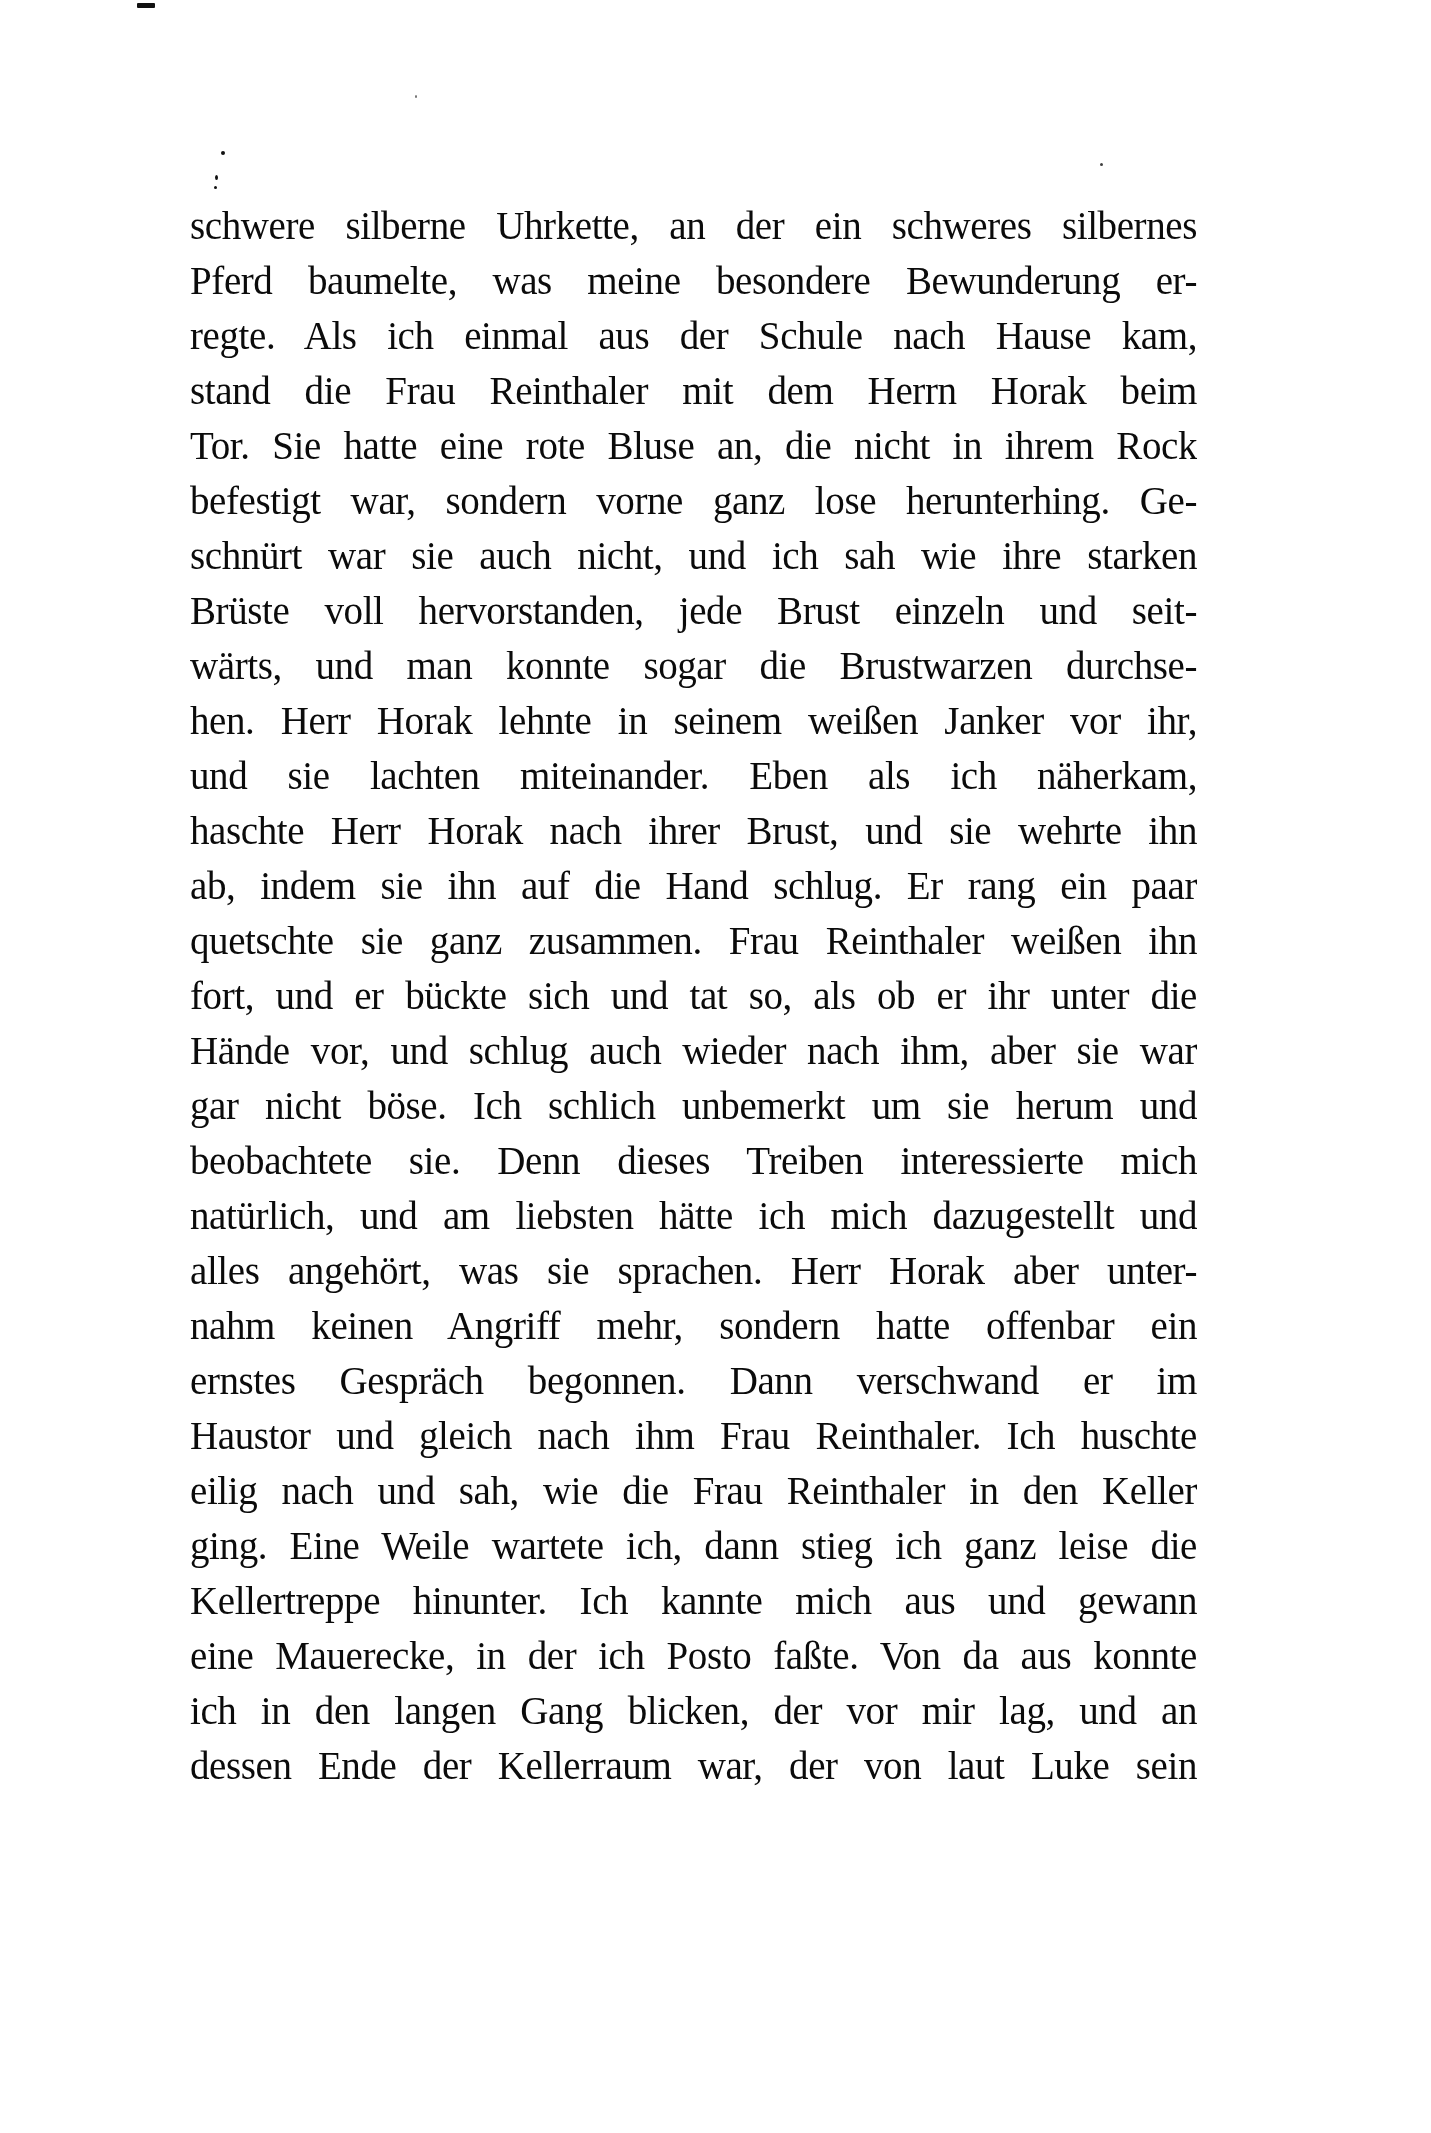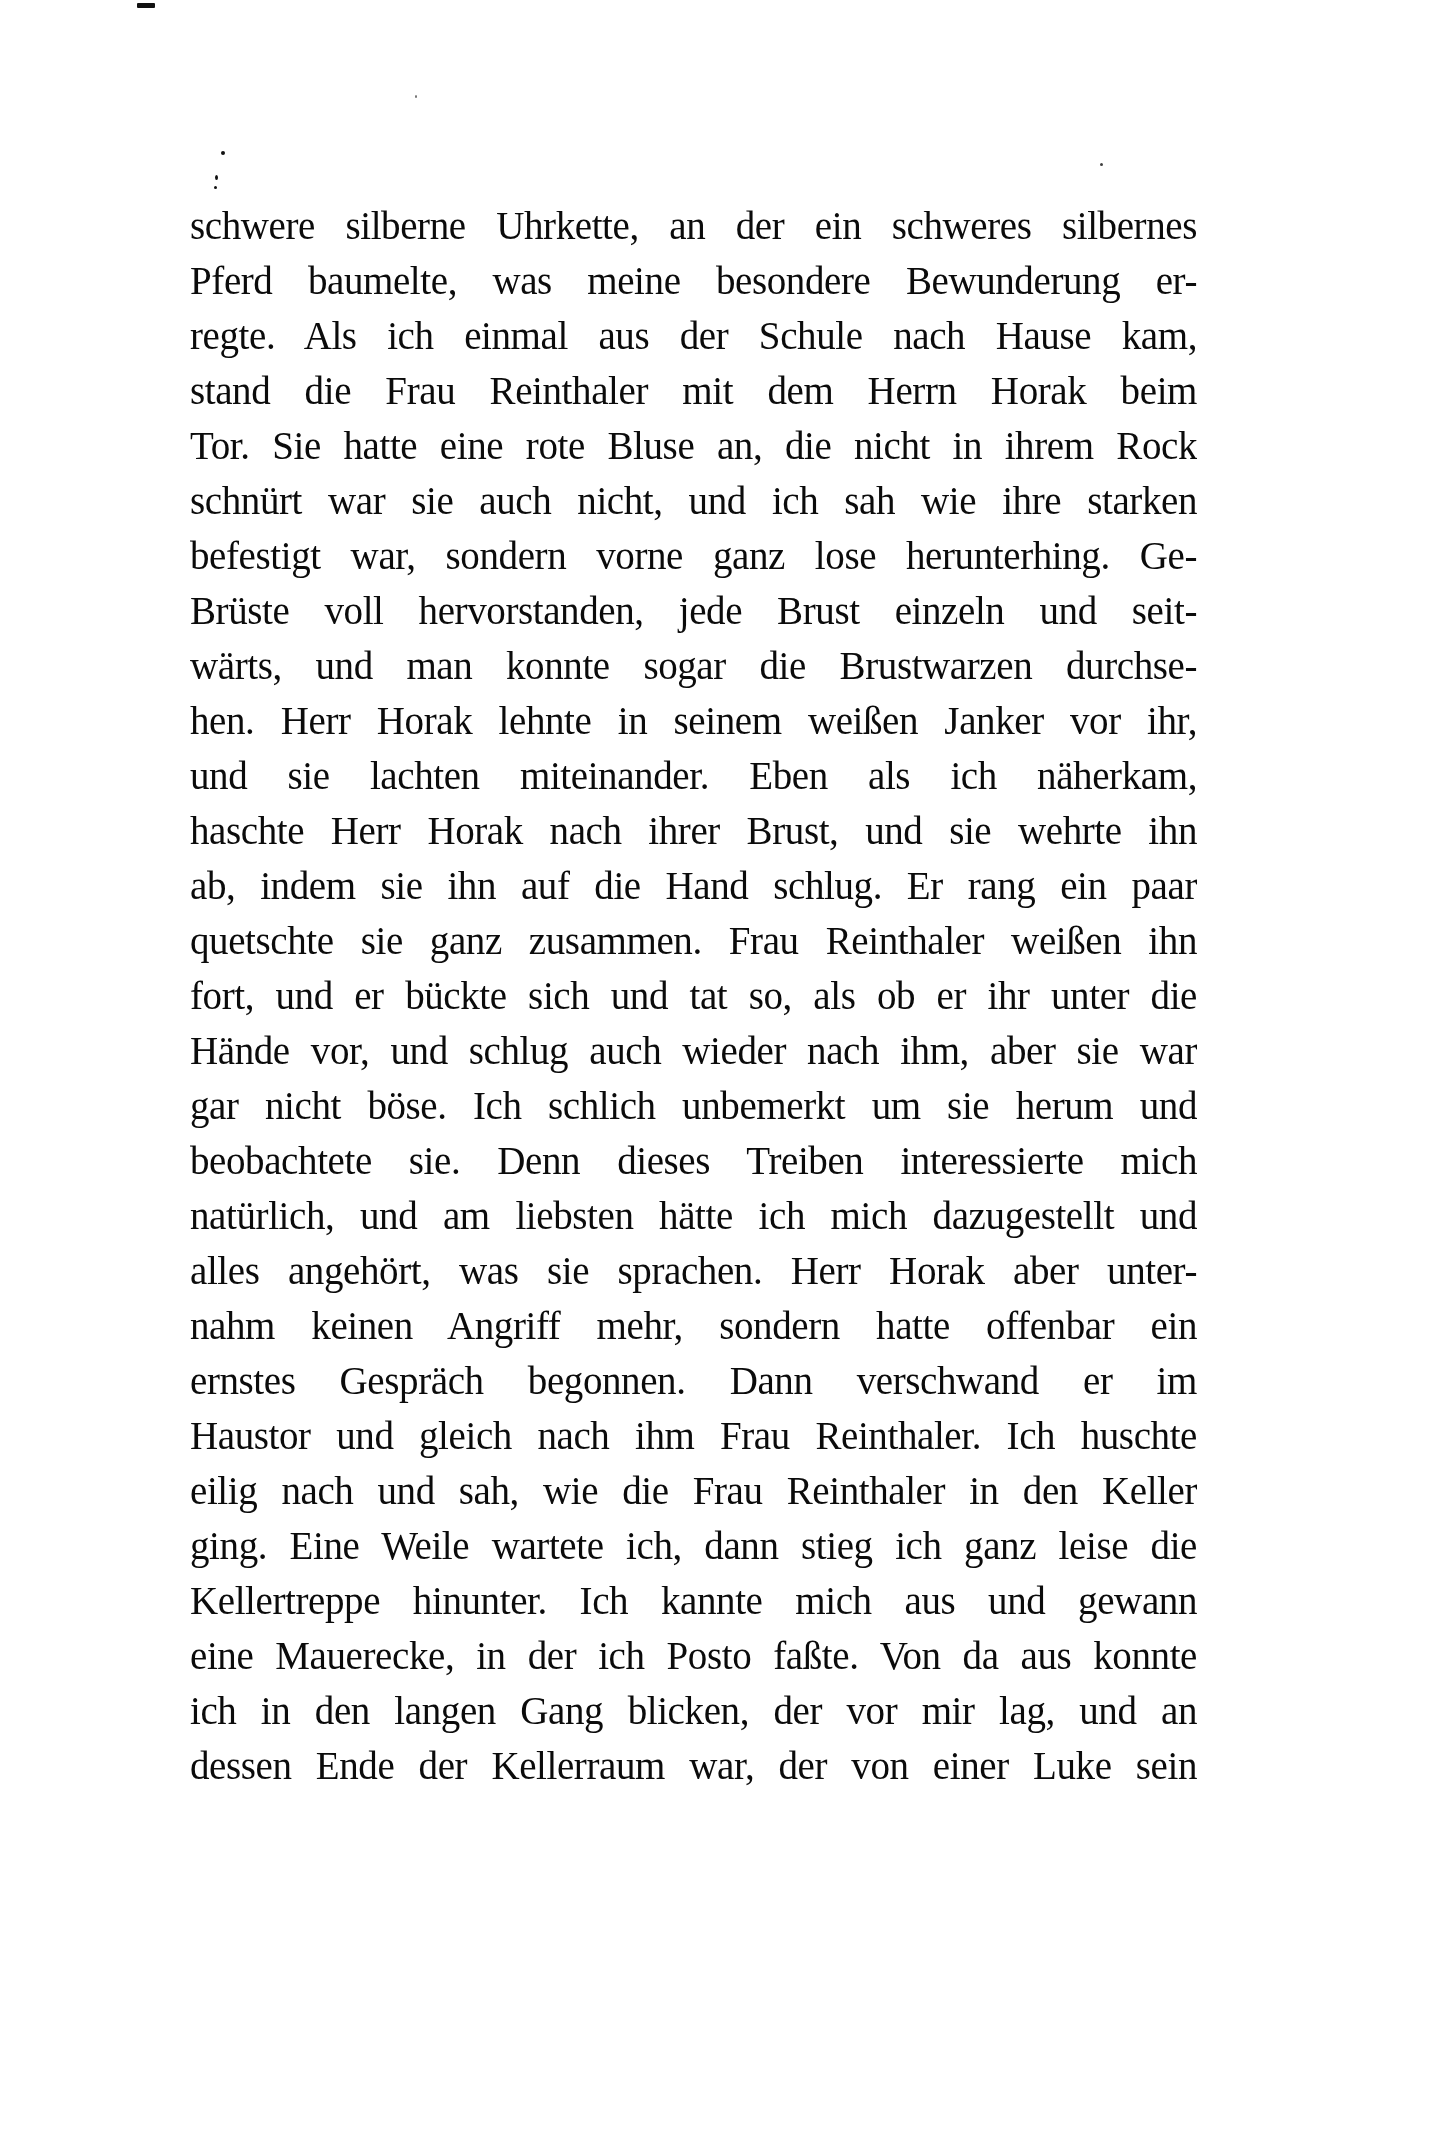--- a/index.html
+++ b/index.html
@@ -68,22 +68,22 @@
   <span class="artifact artifact-dot3"></span>
   <span class="artifact artifact-dot4"></span>
   <span class="artifact artifact-dot5"></span>
 
   <div class="text-block">
     <div class="text-line">schwere silberne Uhrkette, an der ein schweres silbernes</div>
     <div class="text-line">Pferd baumelte, was meine besondere Bewunderung er-</div>
     <div class="text-line">regte. Als ich einmal aus der Schule nach Hause kam,</div>
     <div class="text-line">stand die Frau Reinthaler mit dem Herrn Horak beim</div>
     <div class="text-line">Tor. Sie hatte eine rote Bluse an, die nicht in ihrem Rock</div>
+    <div class="text-line">befestigt war, sondern vorne ganz lose herunterhing. Ge-</div>
     <div class="text-line">schnürt war sie auch nicht, und ich sah wie ihre starken</div>
-    <div class="text-line">befestigt war, sondern vorne ganz lose herunterhing. Ge-</div>
     <div class="text-line">Brüste voll hervorstanden, jede Brust einzeln und seit-</div>
     <div class="text-line">wärts, und man konnte sogar die Brustwarzen durchse-</div>
     <div class="text-line">hen. Herr Horak lehnte in seinem weißen Janker vor ihr,</div>
     <div class="text-line">und sie lachten miteinander. Eben als ich näherkam,</div>
     <div class="text-line">haschte Herr Horak nach ihrer Brust, und sie wehrte ihn</div>
     <div class="text-line">ab, indem sie ihn auf die Hand schlug. Er rang ein paar</div>
     <div class="text-line">quetschte sie ganz zusammen. Frau Reinthaler weißen ihn</div>
     <div class="text-line">fort, und er bückte sich und tat so, als ob er ihr unter die</div>
     <div class="text-line">Hände vor, und schlug auch wieder nach ihm, aber sie war</div>
     <div class="text-line">gar nicht böse. Ich schlich unbemerkt um sie herum und</div>
@@ -91,18 +91,18 @@
     <div class="text-line">natürlich, und am liebsten hätte ich mich dazugestellt und</div>
     <div class="text-line">alles angehört, was sie sprachen. Herr Horak aber unter-</div>
     <div class="text-line">nahm keinen Angriff mehr, sondern hatte offenbar ein</div>
     <div class="text-line">ernstes Gespräch begonnen. Dann verschwand er im</div>
     <div class="text-line">Haustor und gleich nach ihm Frau Reinthaler. Ich huschte</div>
     <div class="text-line">eilig nach und sah, wie die Frau Reinthaler in den Keller</div>
     <div class="text-line">ging. Eine Weile wartete ich, dann stieg ich ganz leise die</div>
     <div class="text-line">Kellertreppe hinunter. Ich kannte mich aus und gewann</div>
     <div class="text-line">eine Mauerecke, in der ich Posto faßte. Von da aus konnte</div>
     <div class="text-line">ich in den langen Gang blicken, der vor mir lag, und an</div>
-    <div class="text-line">dessen Ende der Kellerraum war, der von einer Luke sein</div>
+    <div class="text-line">dessen Ende der Kellerraum war, der von laut Luke sein</div>
   </div>
 
   <div class="page-number">77</div>
 
 </div>
 
 </body></html>

